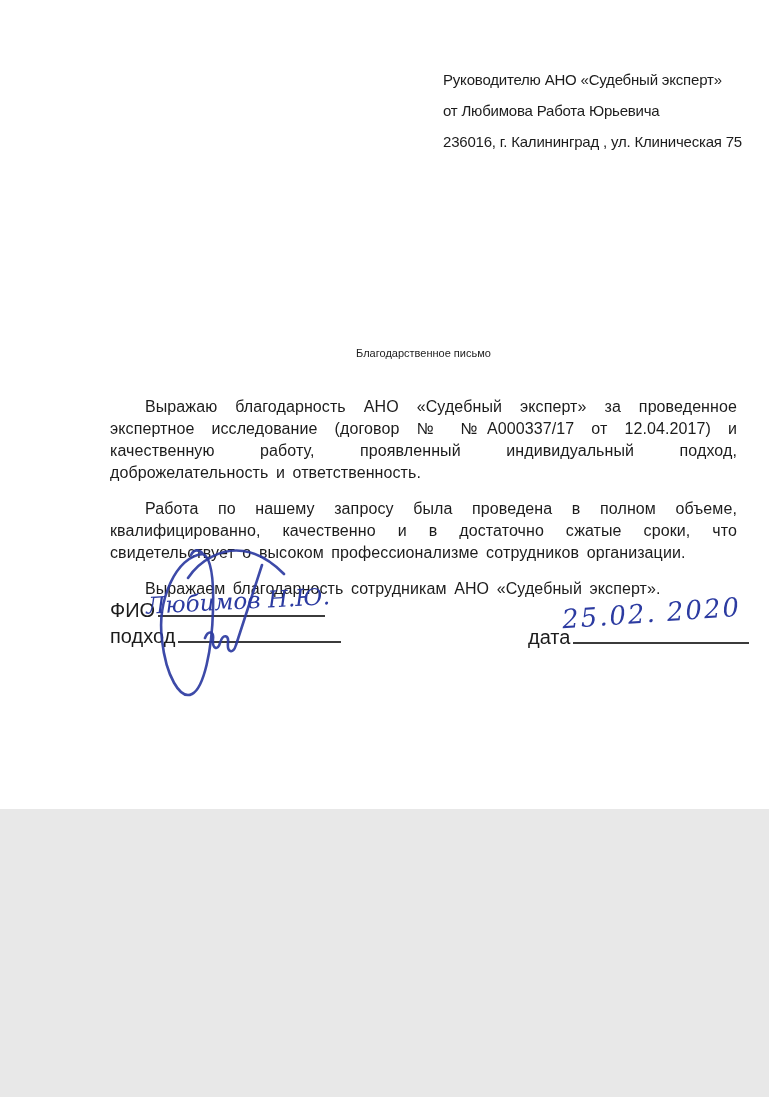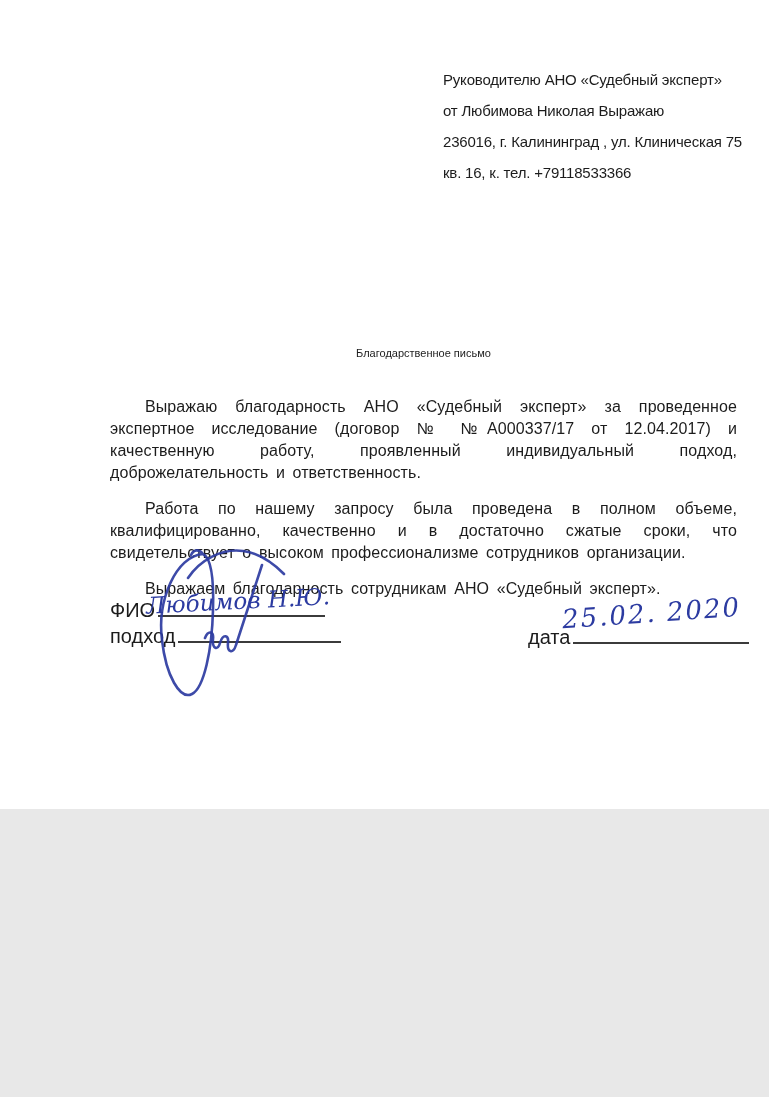--- a/index.html
+++ b/index.html
@@ -107,23 +107,22 @@
     opacity: 0.92;
   }
 </style>
 </head>
 <body>
 
 <div class="page">
 
   <div class="recipient-block">
     <div>Руководителю АНО «Судебный эксперт»</div>
-    <div>от Любимова Николая Выражаю</div>
+    <div>от Любимова Работа Юрьевича</div>
     <div>236016, г. Калининград , ул. Клиническая 75</div>
-    <div>кв. 16, к. тел. +79118533366</div>
   </div>
 
   <div class="doc-title">Благодарственное письмо</div>
 
   <div class="body-text">
     <p>Выражаю благодарность АНО «Судебный эксперт» за проведенное экспертное исследование (договор № №А000337/17 от 12.04.2017) и качественную работу, проявленный индивидуальный подход, доброжелательность и ответственность.</p>
     <p>Работа по нашему запросу была проведена в полном объеме, квалифицированно, качественно и в достаточно сжатые сроки, что свидетельствует о высоком профессионализме сотрудников организации.</p>
     <p>Выражаем благодарность сотрудникам АНО «Судебный эксперт».</p>
   </div>
 

